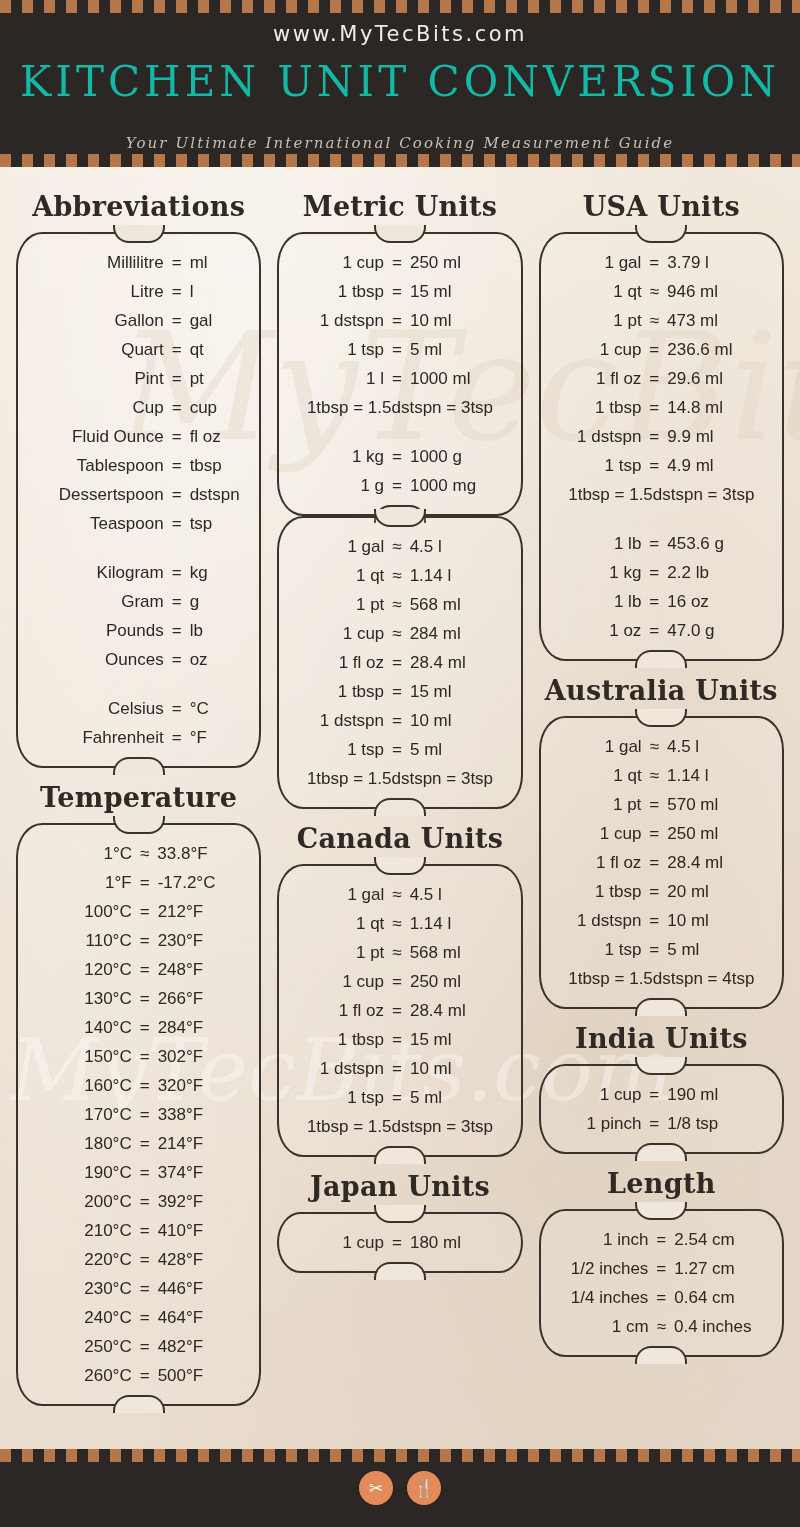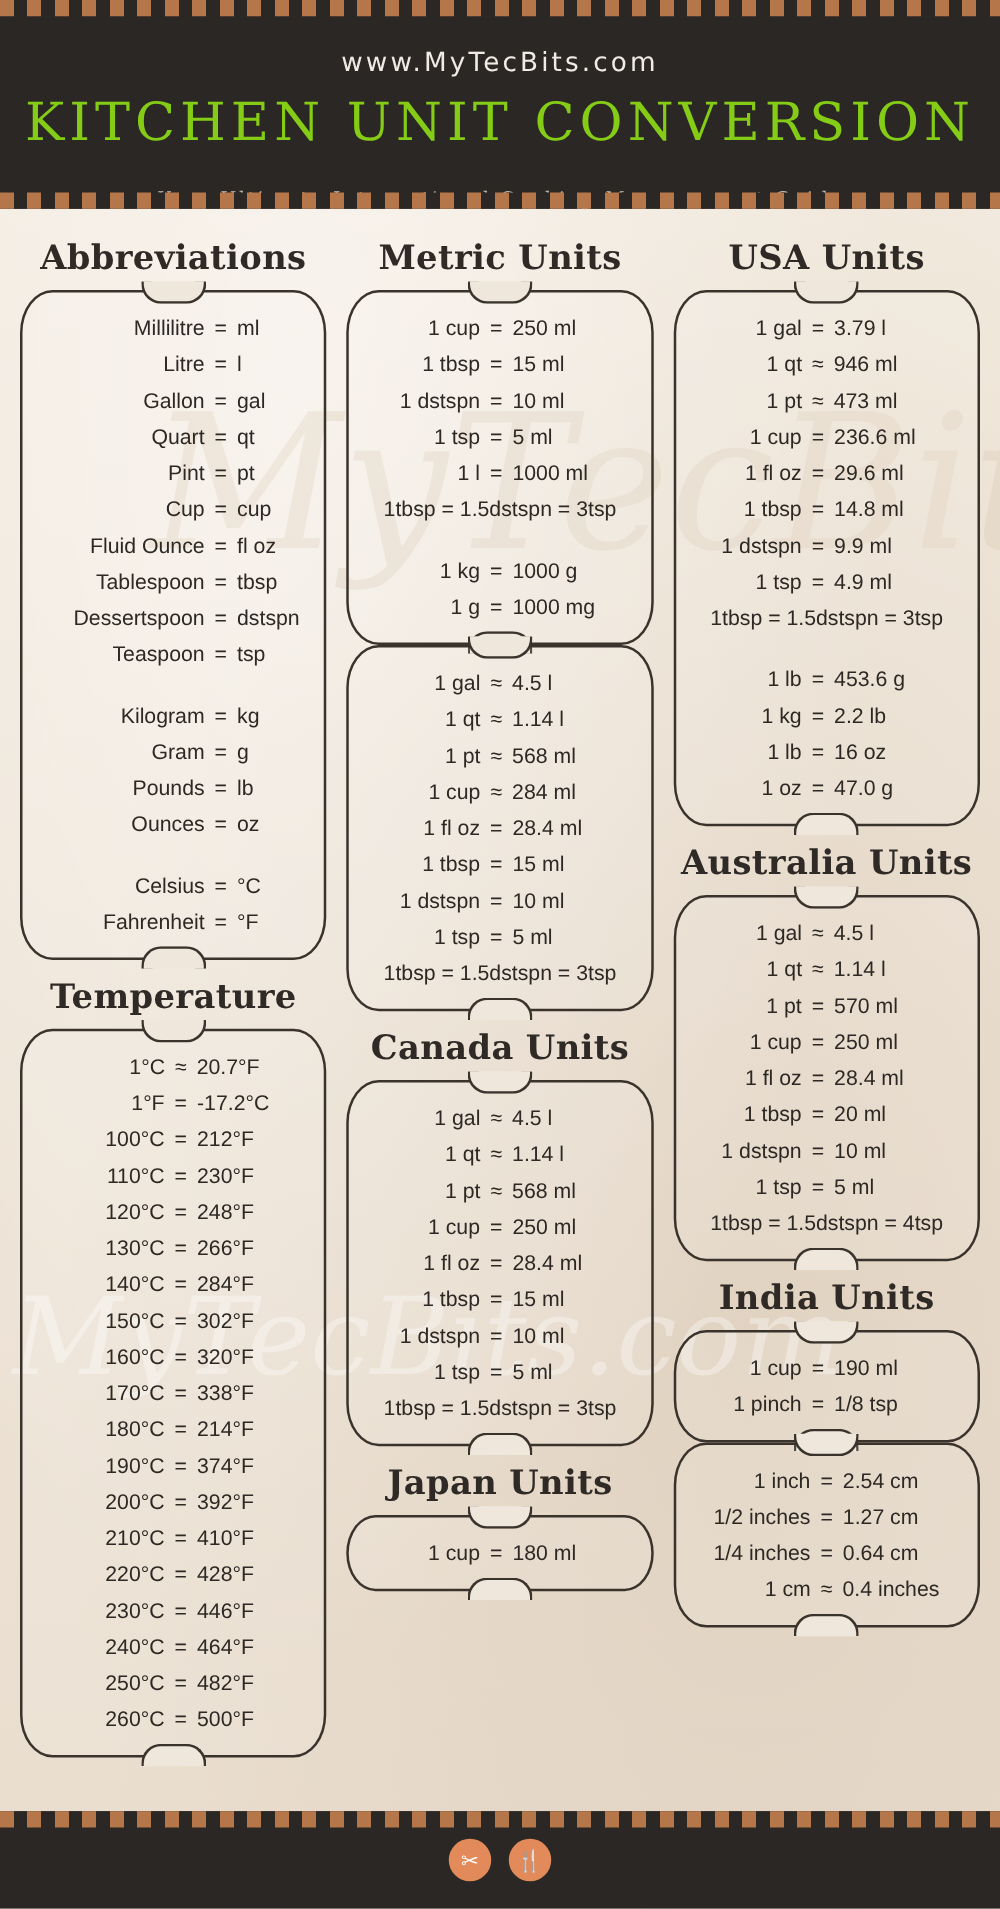--- a/index.html
+++ b/index.html
@@ -27,34 +27,34 @@
   }
 
   
   .header {
     background: #2b2724;
     height: 167px;
     position: relative;
     text-align: center;
     color: #f4efe9;
     box-sizing: border-box;
-    padding-top: 38px;
+    padding-top: 22px;
   }
   .site-url {
     font-family: "DejaVu Sans", sans-serif;
     font-size: 21px;
     letter-spacing: 2.5px;
     color: #f0ebe4;
   }
   .main-title {
     font-family: "DejaVu Serif", serif;
     font-size: 42px;
     letter-spacing: 4px;
     margin-top: 11px;
-    color: #84cc16;
+    color: #14b8a6;
     font-weight: normal;
   }
   .subtitle {
     font-family: "DejaVu Serif", serif;
     font-style: italic;
     font-size: 15px;
     letter-spacing: 2.1px;
     color: #c9bfb4;
     margin-top: 28px;
   }
@@ -303,21 +303,21 @@
             <span class="op">=</span>
             <span class="rhs">°F</span>
           </div>
         </div>
 
       <h2 class="section-title">Temperature</h2>
       <div class="card temp">
           <div class="row">
             <span class="lhs">1°C</span>
             <span class="op">≈</span>
-            <span class="rhs">20.7°F</span>
+            <span class="rhs">33.8°F</span>
           </div>
           <div class="row">
             <span class="lhs">1°F</span>
             <span class="op">=</span>
             <span class="rhs">-17.2°C</span>
           </div>
           <div class="row">
             <span class="lhs">100°C</span>
             <span class="op">=</span>
             <span class="rhs">212°F</span>
@@ -665,20 +665,21 @@
             <span class="op">=</span>
             <span class="rhs">190 ml</span>
           </div>
           <div class="row">
             <span class="lhs">1 pinch</span>
             <span class="op">=</span>
             <span class="rhs">1/8 tsp</span>
           </div>
         </div>
 
+      <h2 class="section-title">Length</h2>
       <div class="card len">
           <div class="row">
             <span class="lhs">1 inch</span>
             <span class="op">=</span>
             <span class="rhs">2.54 cm</span>
           </div>
           <div class="row">
             <span class="lhs">1/2 inches</span>
             <span class="op">=</span>
             <span class="rhs">1.27 cm</span>

